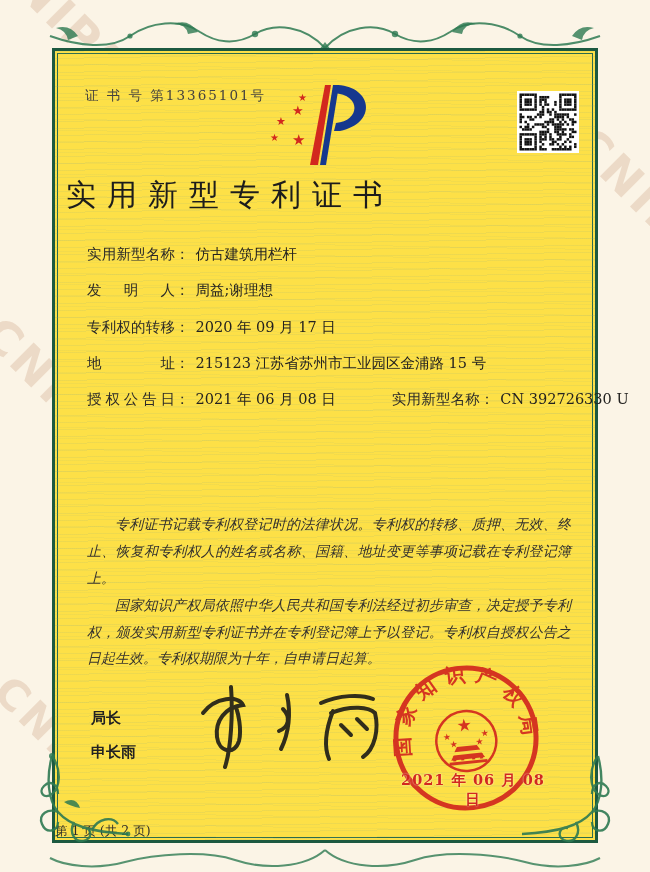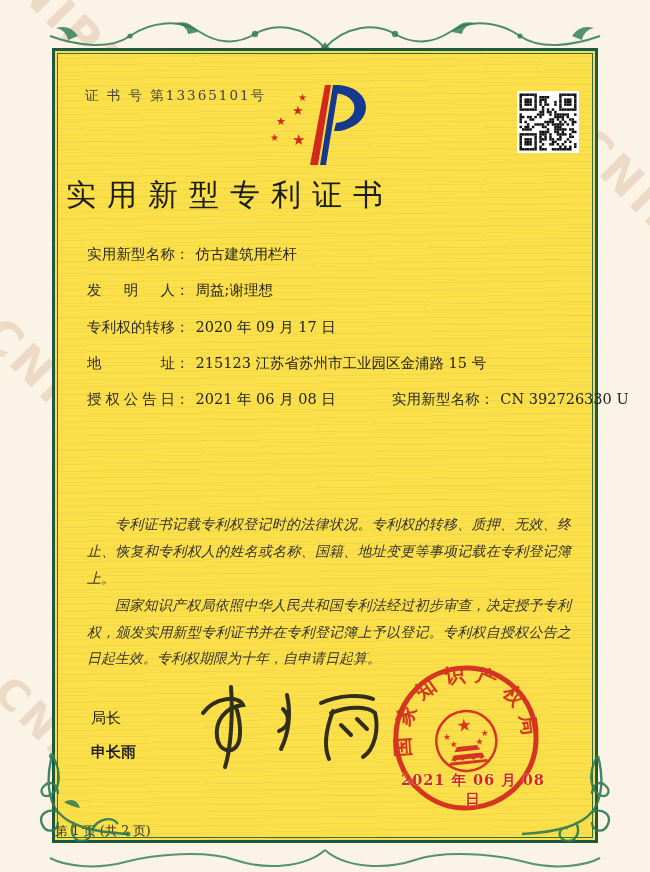--- a/index.html
+++ b/index.html
@@ -51,21 +51,21 @@
     color:#2b2a28;vertical-align:bottom;
   }
   .field-colon{margin-right:6px;}
   .field-value{color:#232220;}
   .grant-pair2{margin-left:56px;}
   
   .paragraphs{left:32px;top:460px;width:484px;font-size:14px;line-height:1.92;
     font-style:italic;color:#33312e;text-align:justify;}
   .paragraphs p{margin:0;text-indent:2em;}
   
-  .sig-title{left:36px;top:658px;font-size:15px;font-weight:normal;
+  .sig-title{left:36px;top:658px;font-size:15px;font-weight:bold;
     font-family:"DejaVu Sans","Liberation Sans",sans-serif;color:#222;}
   .sig-name{left:36px;top:692px;font-size:15px;font-weight:bold;
     font-family:Liberation Serif, serif;color:#222;}
   .sig-script{left:128px;top:620px;width:230px;height:120px;}
   
   .seal{left:336px;top:612px;width:150px;height:150px;transform:rotate(-6deg);opacity:.92;}
   .seal-date{
     left:338px;top:720px;width:160px;text-align:center;
     font-size:14.5px;font-weight:bold;color:#d2281e;letter-spacing:1px;z-index:3;
     text-shadow:0 0 2px rgba(255,255,255,.8);

